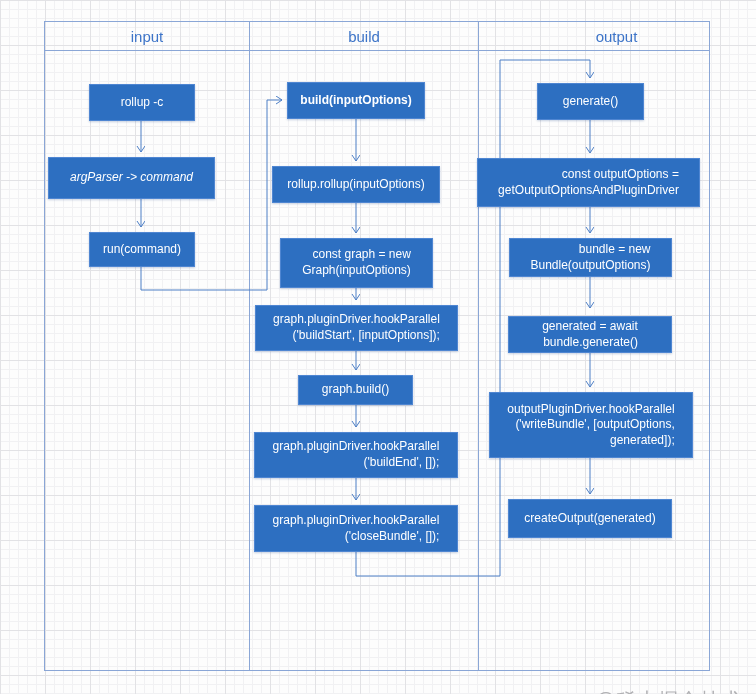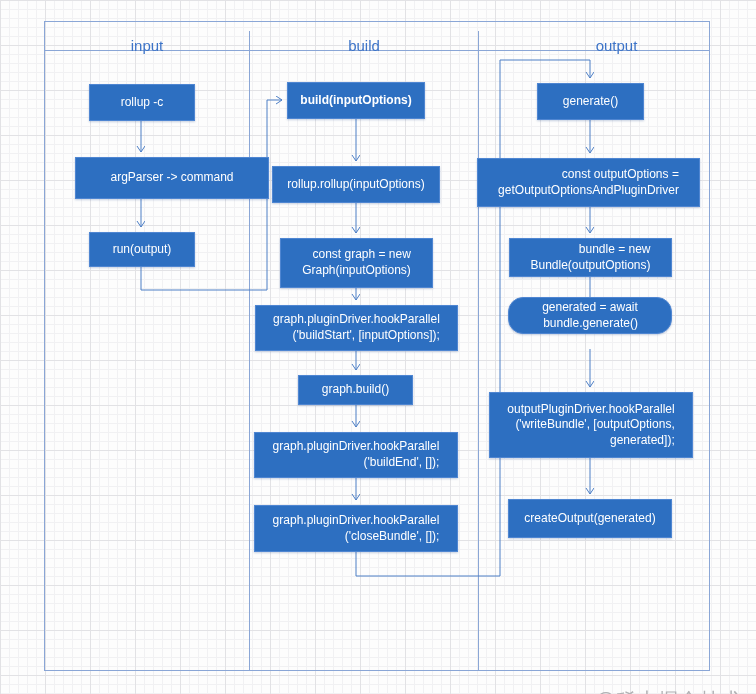--- a/index.html
+++ b/index.html
@@ -17,21 +17,21 @@
   .frame{
     position:absolute;left:44px;top:21px;width:666px;height:650px;
     border:1px solid #8aa6d6;box-sizing:border-box;background:transparent;
   }
   .header-row{
     position:absolute;left:0;top:0;width:100%;height:29px;
     border-bottom:1px solid #8aa6d6;box-sizing:border-box;display:flex;
   }
   .header-cell{
     display:flex;align-items:center;justify-content:center;
-    font-size:15px;color:#3d74c8;box-sizing:border-box;height:100%;margin-top:9px;
+    font-size:15px;color:#3d74c8;box-sizing:border-box;height:100%;
   }
   .hc-input{width:204px;}
   .hc-build{width:229px;border-left:1px solid #8aa6d6;}
   .hc-output{flex:1;border-left:1px solid #8aa6d6;padding-left:45px;}
   .col-divider{
     position:absolute;top:29px;bottom:0;width:1px;background:#8aa6d6;
   }
   .divider-1{left:204px;}
   .divider-2{left:433px;}
   .node{
@@ -81,41 +81,41 @@
       <path d="M356,552 L356,576 L500,576 L500,60 L590,60 L590,78" marker-end="url(#arrow)"></path>
       <path d="M590,120 L590,153" marker-end="url(#arrow)"></path>
       <path d="M590,207 L590,233" marker-end="url(#arrow)"></path>
       <path d="M590,277 L590,308" marker-end="url(#arrow)"></path>
       <path d="M590,349 L590,387" marker-end="url(#arrow)"></path>
       <path d="M590,458 L590,494" marker-end="url(#arrow)"></path>
     </g>
   </svg>
 
   <div class="node" style="left:89px;top:84px;width:106px;height:37px;">rollup -c</div>
-  <div class="node" style="left:75px;top:157px;width:194px;height:42px;">argParser -&gt; command</div>
-  <div class="node" style="left:89px;top:232px;width:106px;height:35px;">run(output)</div>
+  <div class="node" style="left:48px;top:157px;width:167px;height:42px;font-style:italic;">argParser -&gt; command</div>
+  <div class="node" style="left:89px;top:232px;width:106px;height:35px;">run(command)</div>
 
   <div class="node" style="left:287px;top:82px;width:138px;height:37px;font-weight:bold;">build(inputOptions)</div>
   <div class="node" style="left:272px;top:166px;width:168px;height:37px;">rollup.rollup(inputOptions)</div>
   <div class="node" style="left:280px;top:238px;width:153px;height:50px;">const graph = new
 Graph(inputOptions)</div>
   <div class="node" style="left:255px;top:305px;width:203px;height:46px;">graph.pluginDriver.hookParallel
 ('buildStart', [inputOptions]);</div>
   <div class="node" style="left:298px;top:375px;width:115px;height:30px;">graph.build()</div>
   <div class="node" style="left:254px;top:432px;width:204px;height:46px;">graph.pluginDriver.hookParallel
 ('buildEnd', []);</div>
   <div class="node" style="left:254px;top:505px;width:204px;height:47px;">graph.pluginDriver.hookParallel
 ('closeBundle', []);</div>
 
   <div class="node" style="left:537px;top:83px;width:107px;height:37px;">generate()</div>
   <div class="node" style="left:477px;top:158px;width:223px;height:49px;">const outputOptions =
 getOutputOptionsAndPluginDriver</div>
   <div class="node" style="left:509px;top:238px;width:163px;height:39px;">bundle = new
 Bundle(outputOptions)</div>
-  <div class="node" style="left:508px;top:297px;width:164px;height:37px;border-radius:15px;">generated = await
+  <div class="node" style="left:508px;top:316px;width:164px;height:37px;">generated = await
 bundle.generate()</div>
   <div class="node" style="left:489px;top:392px;width:204px;height:66px;">outputPluginDriver.hookParallel
 ('writeBundle', [outputOptions,
 generated]);</div>
   <div class="node" style="left:508px;top:499px;width:164px;height:39px;">createOutput(generated)</div>
 
   <div class="watermark">@稀土掘金技术社区</div>
 
 </div>
 

